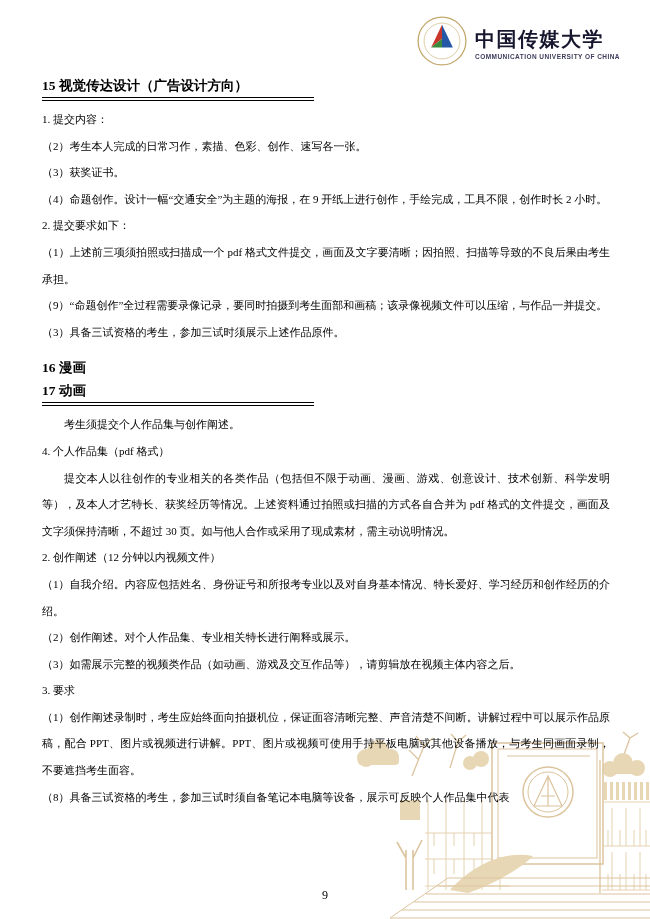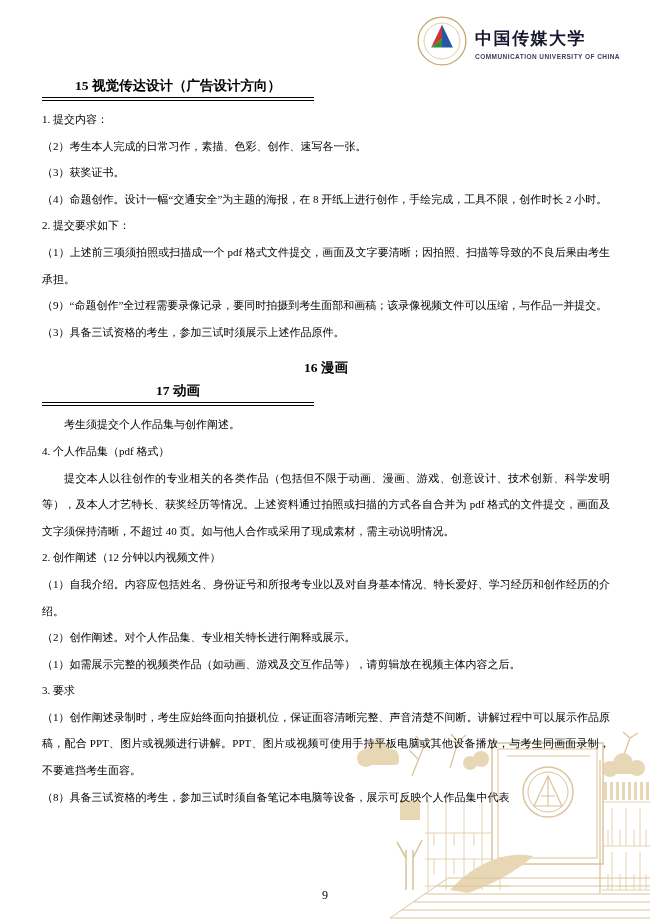--- a/index.html
+++ b/index.html
@@ -5,28 +5,28 @@
   html,body { margin:0; padding:0; }
   body {
     width:650px; height:919px; position:relative; overflow:hidden;
     background:#ffffff; color:#000;
     font-family:"Liberation Serif","DejaVu Serif",serif;
   }
 
   
   .logo { position:absolute; top:16px; right:30px; display:flex; align-items:center; gap:8px; z-index:2; }
   .logo-text { display:flex; flex-direction:column; align-items:flex-start; }
-  .logo-cn { font-size:17px; font-weight:bold; letter-spacing:1.5px; color:#16162e;
+  .logo-cn { font-size:20px; font-weight:bold; letter-spacing:1.5px; color:#16162e;
              font-family:"Liberation Serif","DejaVu Serif",serif; line-height:26px; }
   .logo-en { font-size:6.5px; letter-spacing:0.45px; color:#3c3c5a; margin-top:1px;
              font-family:"Liberation Sans","DejaVu Sans",sans-serif; font-weight:bold; }
 
   
   .content { position:absolute; left:42px; top:76px; width:568px; z-index:1; }
-  .sec-title { font-size:13.5px; font-weight:bold; line-height:19px; margin:0;text-align:center; }
+  .sec-title { font-size:13.5px; font-weight:bold; line-height:19px; margin:0; }
   .sec-title.ruled { width:272px; border-bottom:4px double #000; padding-bottom:2px; margin-bottom:5px; }
   .sec-gap { margin-top:13px; }
   .sec-gap-sm { margin-top:4px; }
   .para { font-size:11px; line-height:26.6px; text-align:justify; margin:0; }
   .para.indented { text-indent:2em; }
 
   .page-number { position:absolute; left:0; right:0; top:888px; text-align:center;
                  font-size:12px; z-index:1; }
 
   
@@ -120,35 +120,35 @@
     <span class="logo-en">COMMUNICATION UNIVERSITY OF CHINA</span>
   </span>
 </div>
 
 <div class="content">
 
   <h2 class="sec-title ruled">15 视觉传达设计（广告设计方向）</h2>
   <p class="para">1. 提交内容：</p>
   <p class="para">（2）考生本人完成的日常习作，素描、色彩、创作、速写各一张。</p>
   <p class="para">（3）获奖证书。</p>
-  <p class="para">（4）命题创作。设计一幅“交通安全”为主题的海报，在 8 开纸上进行创作，手绘完成，工具不限，创作时长 2 小时。</p>
+  <p class="para">（4）命题创作。设计一幅“交通安全”为主题的海报，在 9 开纸上进行创作，手绘完成，工具不限，创作时长 2 小时。</p>
   <p class="para">2. 提交要求如下：</p>
   <p class="para">（1）上述前三项须拍照或扫描成一个 pdf 格式文件提交，画面及文字要清晰；因拍照、扫描等导致的不良后果由考生承担。</p>
   <p class="para">（9）“命题创作”全过程需要录像记录，要同时拍摄到考生面部和画稿；该录像视频文件可以压缩，与作品一并提交。</p>
   <p class="para">（3）具备三试资格的考生，参加三试时须展示上述作品原件。</p>
 
   <h2 class="sec-title sec-gap">16 漫画</h2>
 
   <h2 class="sec-title ruled sec-gap-sm">17 动画</h2>
   <p class="para indented">考生须提交个人作品集与创作阐述。</p>
   <p class="para">4. 个人作品集（pdf 格式）</p>
-  <p class="para indented">提交本人以往创作的专业相关的各类作品（包括但不限于动画、漫画、游戏、创意设计、技术创新、科学发明等），及本人才艺特长、获奖经历等情况。上述资料通过拍照或扫描的方式各自合并为 pdf 格式的文件提交，画面及文字须保持清晰，不超过 40 页。如与他人合作或采用了现成素材，需主动说明情况。</p>
+  <p class="para indented">提交本人以往创作的专业相关的各类作品（包括但不限于动画、漫画、游戏、创意设计、技术创新、科学发明等），及本人才艺特长、获奖经历等情况。上述资料通过拍照或扫描的方式各自合并为 pdf 格式的文件提交，画面及文字须保持清晰，不超过 30 页。如与他人合作或采用了现成素材，需主动说明情况。</p>
   <p class="para">2. 创作阐述（12 分钟以内视频文件）</p>
   <p class="para">（1）自我介绍。内容应包括姓名、身份证号和所报考专业以及对自身基本情况、特长爱好、学习经历和创作经历的介绍。</p>
   <p class="para">（2）创作阐述。对个人作品集、专业相关特长进行阐释或展示。</p>
-  <p class="para">（1）如需展示完整的视频类作品（如动画、游戏及交互作品等），请剪辑放在视频主体内容之后。</p>
+  <p class="para">（3）如需展示完整的视频类作品（如动画、游戏及交互作品等），请剪辑放在视频主体内容之后。</p>
   <p class="para">3. 要求</p>
   <p class="para">（1）创作阐述录制时，考生应始终面向拍摄机位，保证面容清晰完整、声音清楚不间断。讲解过程中可以展示作品原稿，配合 PPT、图片或视频进行讲解。PPT、图片或视频可使用手持平板电脑或其他设备播放，与考生同画面录制，不要遮挡考生面容。</p>
   <p class="para">（8）具备三试资格的考生，参加三试时须自备笔记本电脑等设备，展示可反映个人作品集中代表</p>
 
 </div>
 
 <div class="page-number">9</div>
 
 </body></html>

